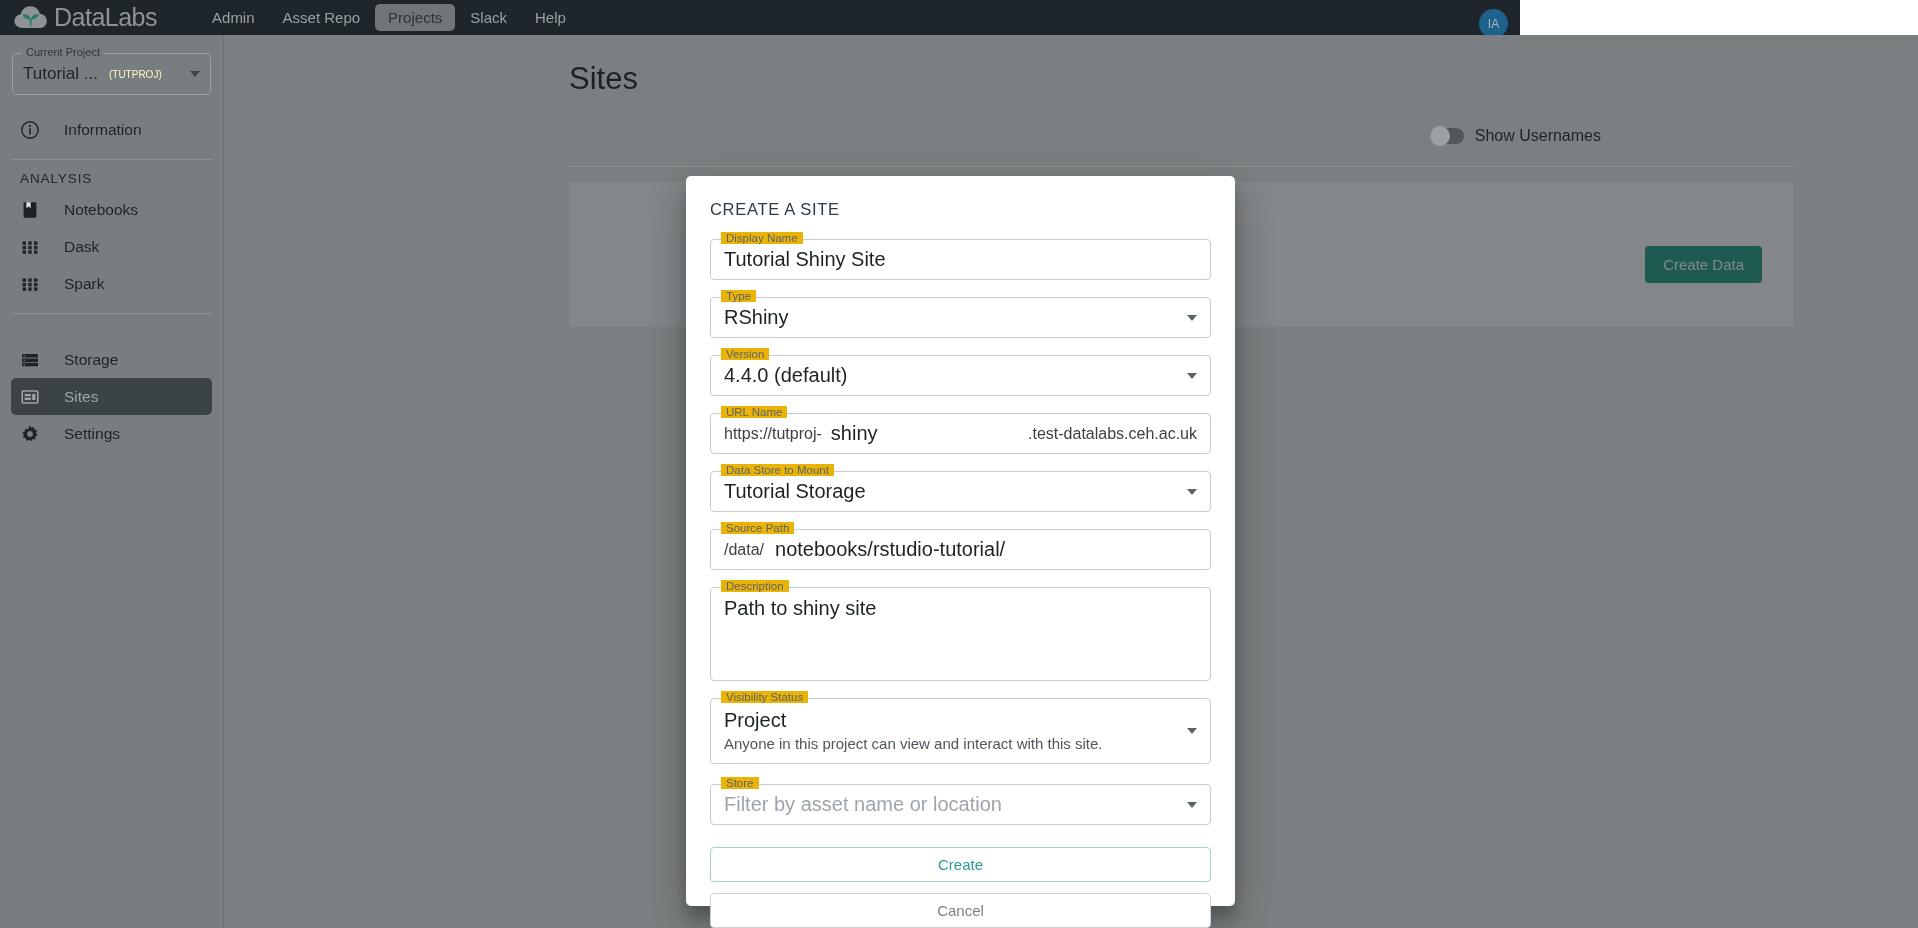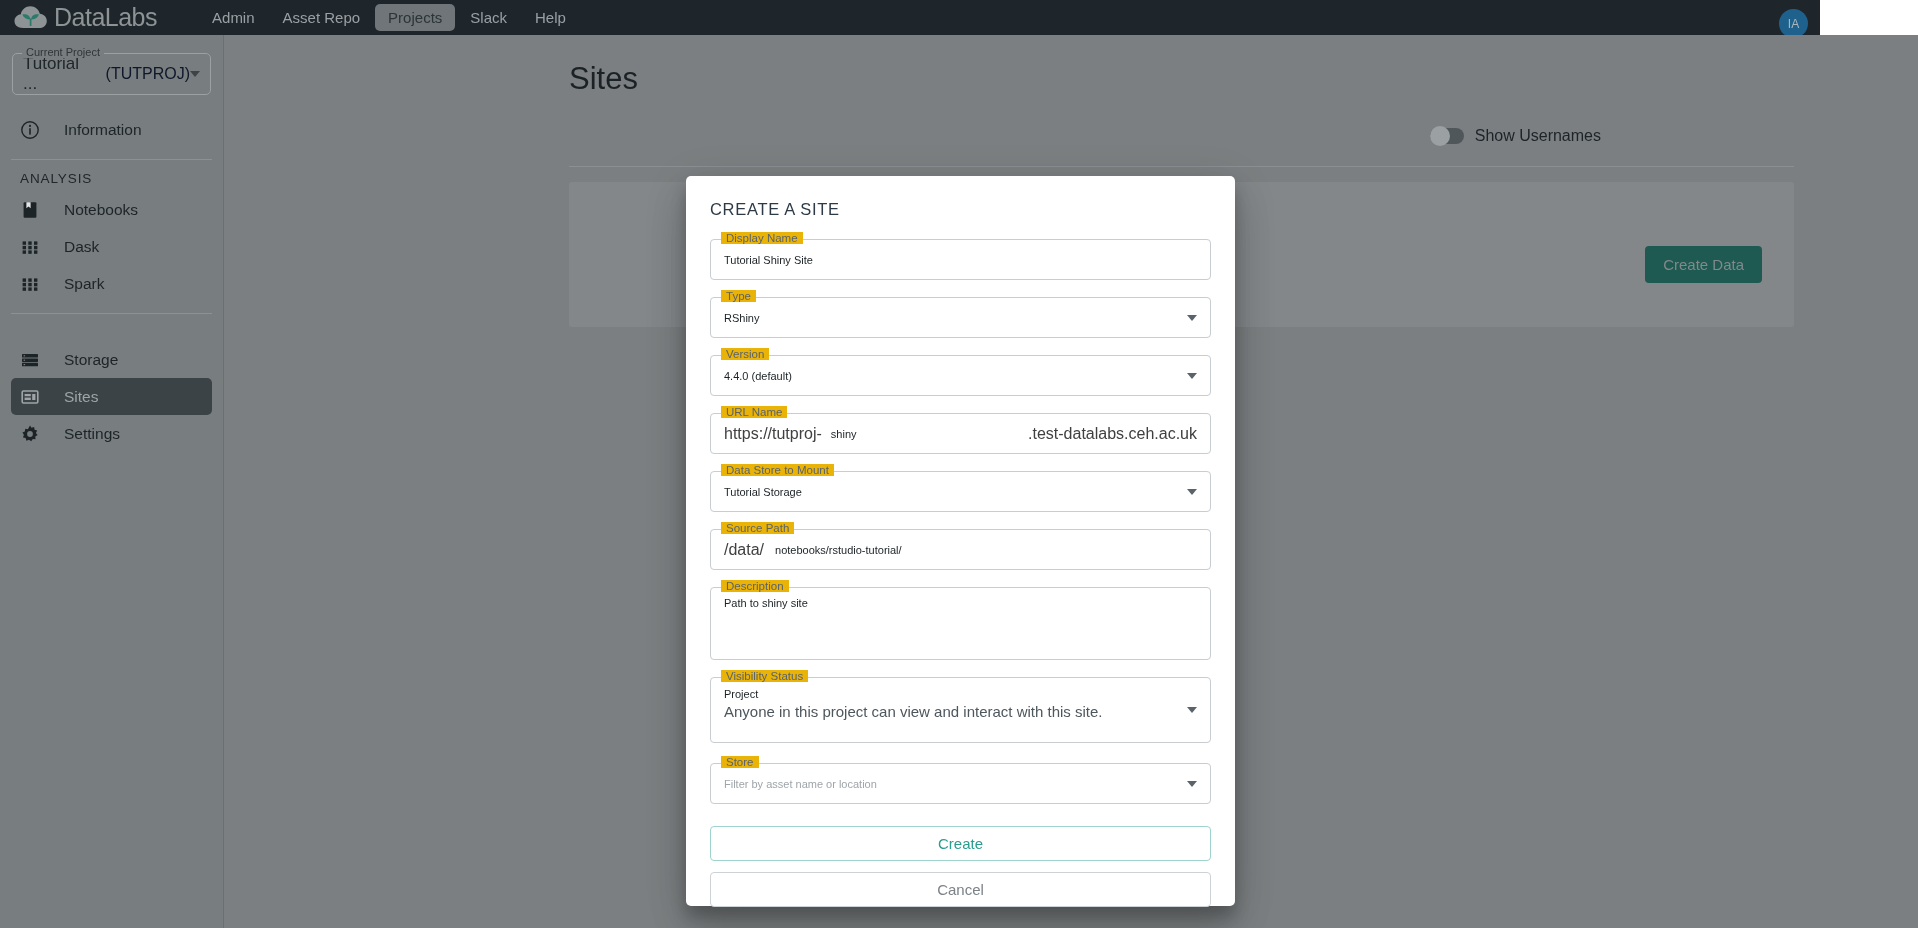--- a/index.html
+++ b/index.html
@@ -9,21 +9,21 @@
     font-family: "Liberation Sans", sans-serif;
     overflow: hidden;
     background: #ffffff;
   }
 
   
   #page-root { position: absolute; inset: 0; }
 
   
   .topbar {
-    position: absolute; top: 0; left: 0; width: 1820px; height: 35px;
+    position: absolute; top: 0; left: 0; width: 1520px; height: 35px;
     background: #1e262c;
     display: flex; align-items: center;
   }
   .logo-wrap {
     display: flex; align-items: center; gap: 6px;
     margin-left: 14px; margin-right: 42px;
   }
   .logo-mark { width: 34px; height: 26px; display: block; }
   .logo-text {
     font-size: 25px; font-weight: 400; color: #8e9396;
@@ -56,21 +56,21 @@
     border: 1px solid #9ba0a2; border-radius: 5px;
     display: flex; align-items: center; padding: 0 10px;
     cursor: pointer;
   }
   .project-legend {
     position: absolute; top: -8px; left: 9px;
     background: #787d7f; padding: 0 4px;
     font-size: 11px; color: #2f3538;
   }
   .project-name { font-size: 17px; color: #20272b; }
-  .project-code { font-size: 16px; color: #0f172a; margin-left: 11px; }
+  .project-code { font-size: 10px; color: #fef9c3; margin-left: 11px; }
   .caret {
     width: 0; height: 0; margin-left: auto;
     border-left: 5px solid transparent; border-right: 5px solid transparent;
     border-top: 6px solid #3c4448;
   }
 
   .side-item {
     display: flex; align-items: center; gap: 24px;
     height: 37px; margin: 0 11px; padding: 0 9px;
     border-radius: 5px; cursor: pointer;
@@ -139,29 +139,29 @@
     margin: 2px 0 20px 0; font-weight: 400;
   }
 
   .field {
     position: relative;
     border: 1px solid #c7cdd1; border-radius: 4px;
     height: 41px; margin-bottom: 17px;
     display: flex; align-items: center; padding: 0 13px;
     background: #fff;
   }
-  .field.tall { height: 73px; align-items: flex-start; padding-top: 9px; }
+  .field.tall { height: 94px; align-items: flex-start; padding-top: 9px; }
   .field.two-line { height: 66px; align-items: flex-start; padding-top: 10px; flex-direction: column; }
   .field-legend {
     position: absolute; top: -8px; left: 10px;
     background: #eab308; padding: 0 5px;
     font-size: 11.5px; color: #5a6369;
     white-space: nowrap;
   }
-  .field-value { font-size: 11px; color: #1c2226; }
+  .field-value { font-size: 20px; color: #1c2226; }
   .field-value.placeholder { color: #9ea5aa; }
   .field-affix { font-size: 16px; color: #404040; }
   .field-sub { font-size: 15px; color: #4e575d; margin-top: 3px; }
   .field-caret {
     position: absolute; right: 13px; top: 50%; margin-top: -3px;
     width: 0; height: 0;
     border-left: 5px solid transparent; border-right: 5px solid transparent;
     border-top: 6px solid #5a6369;
   }
   .field.two-line .field-caret { top: 32px; }

